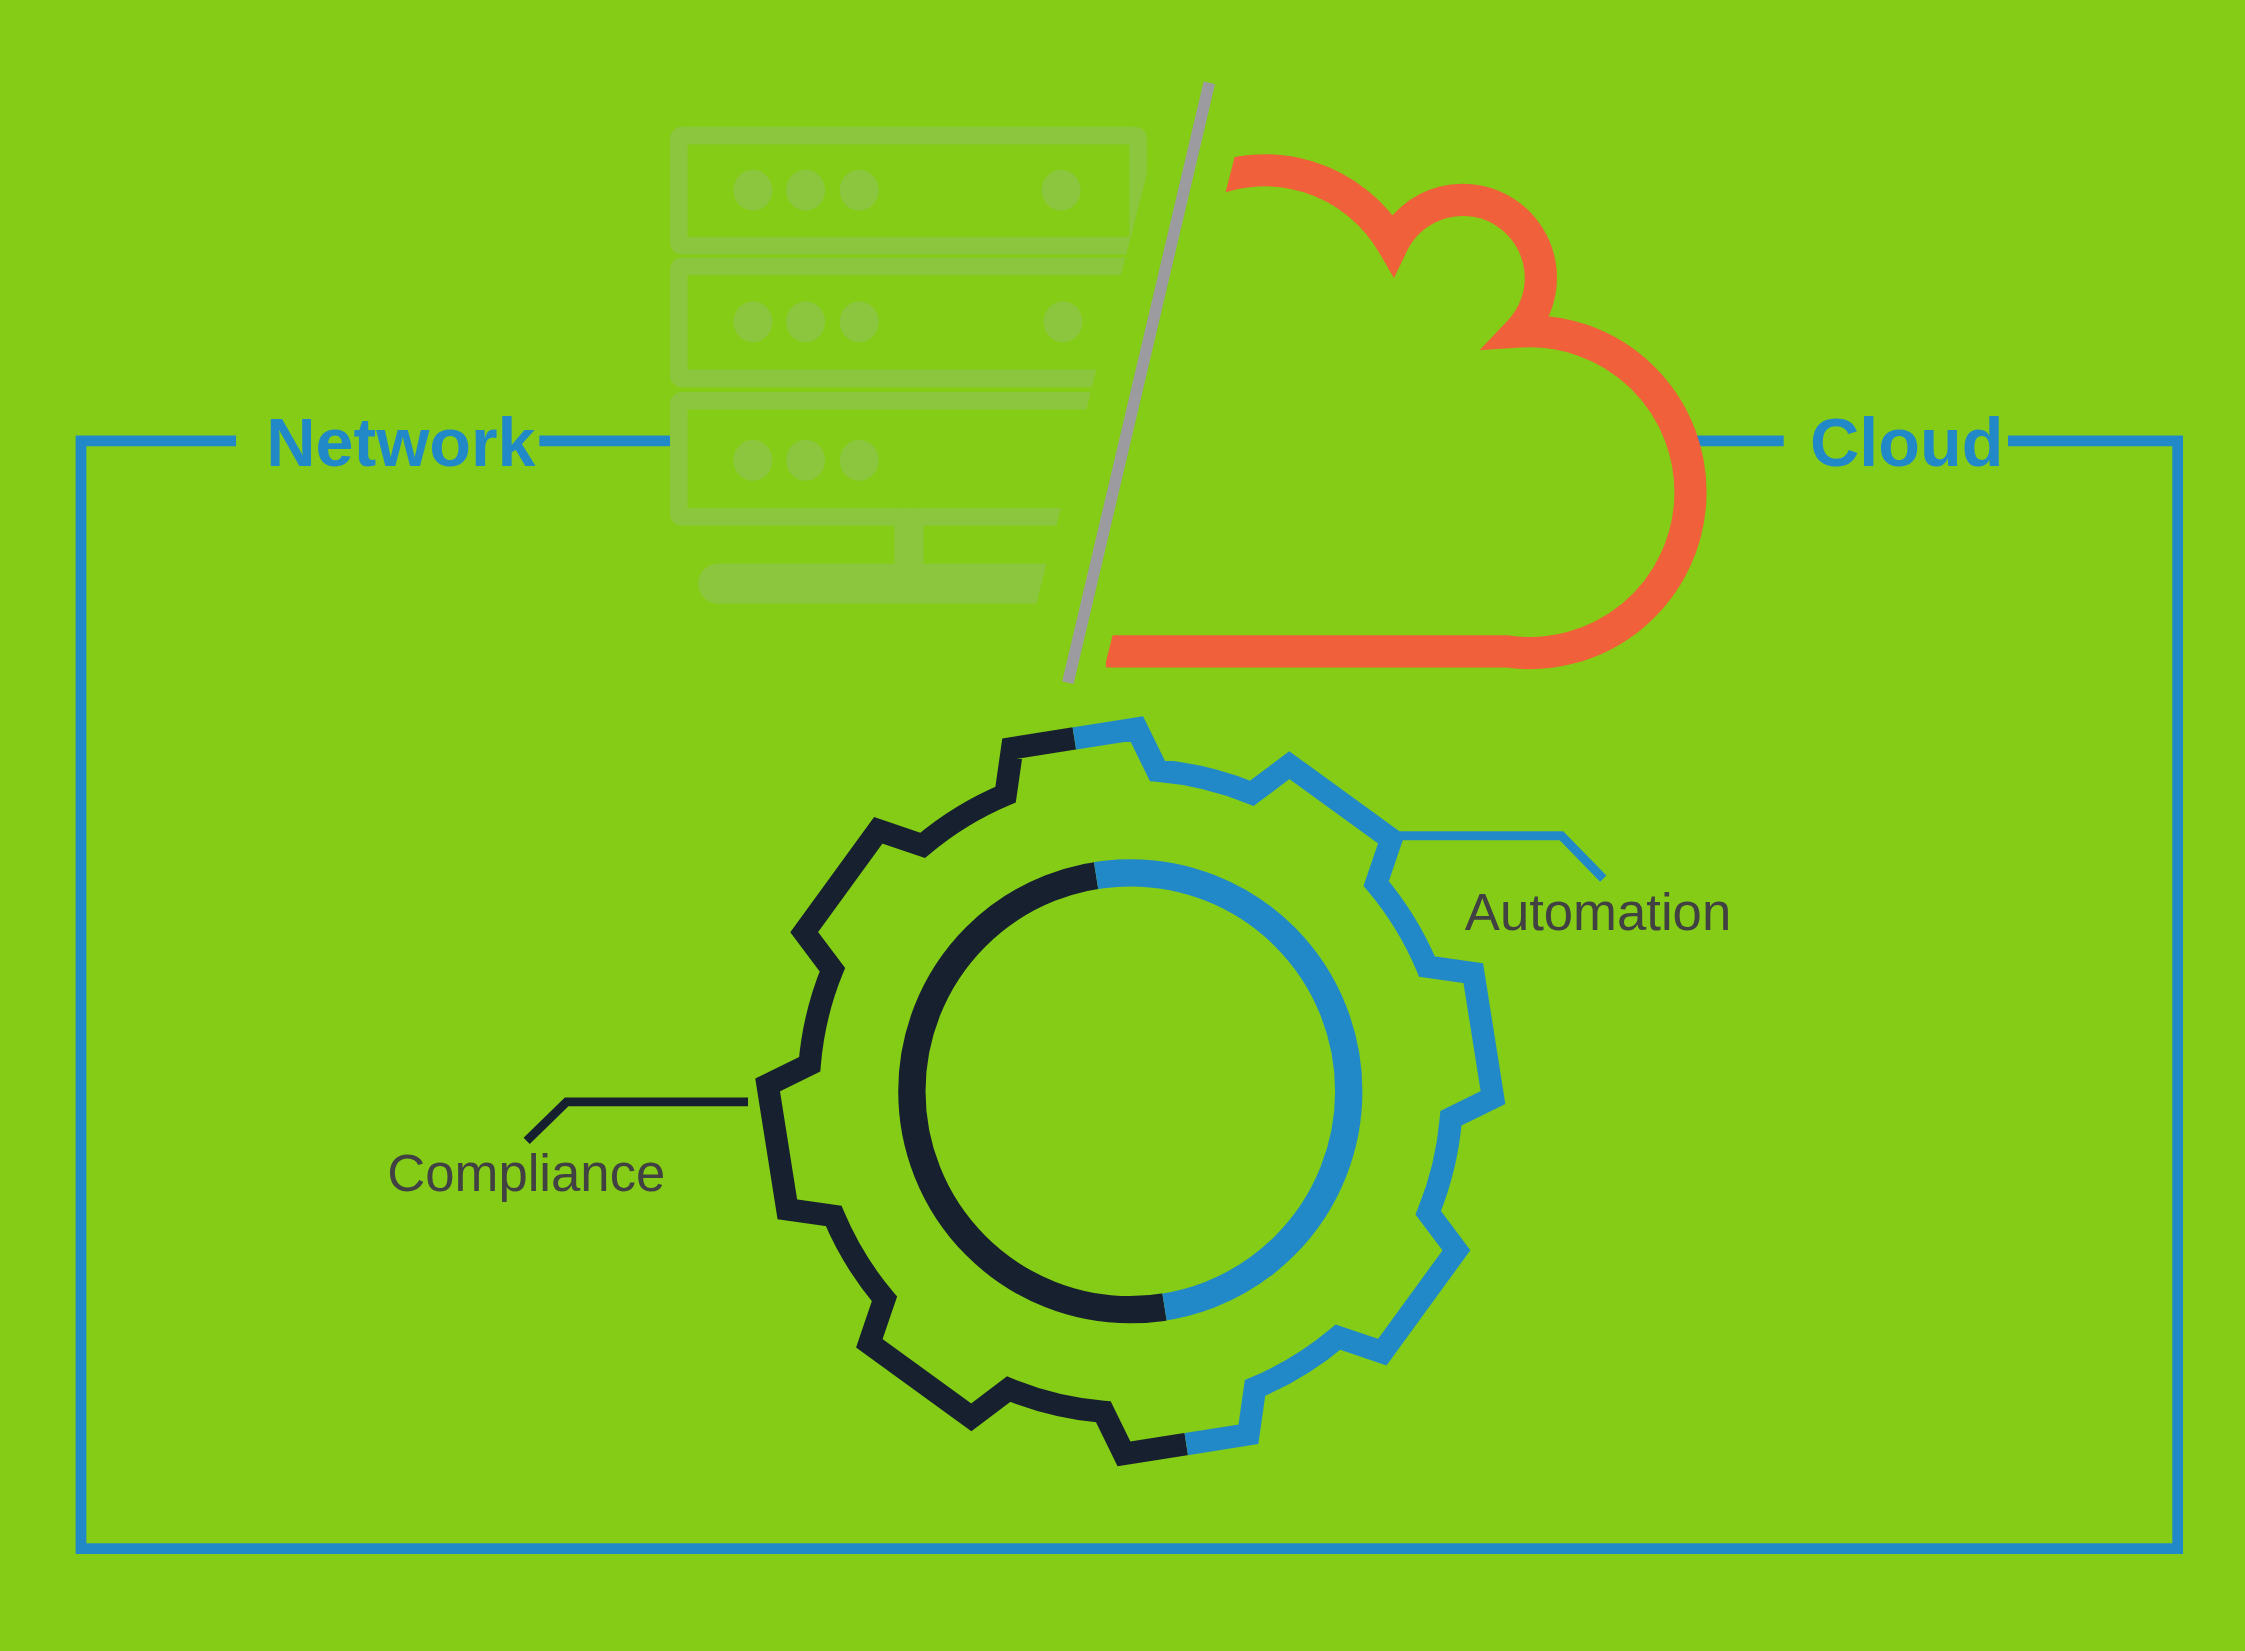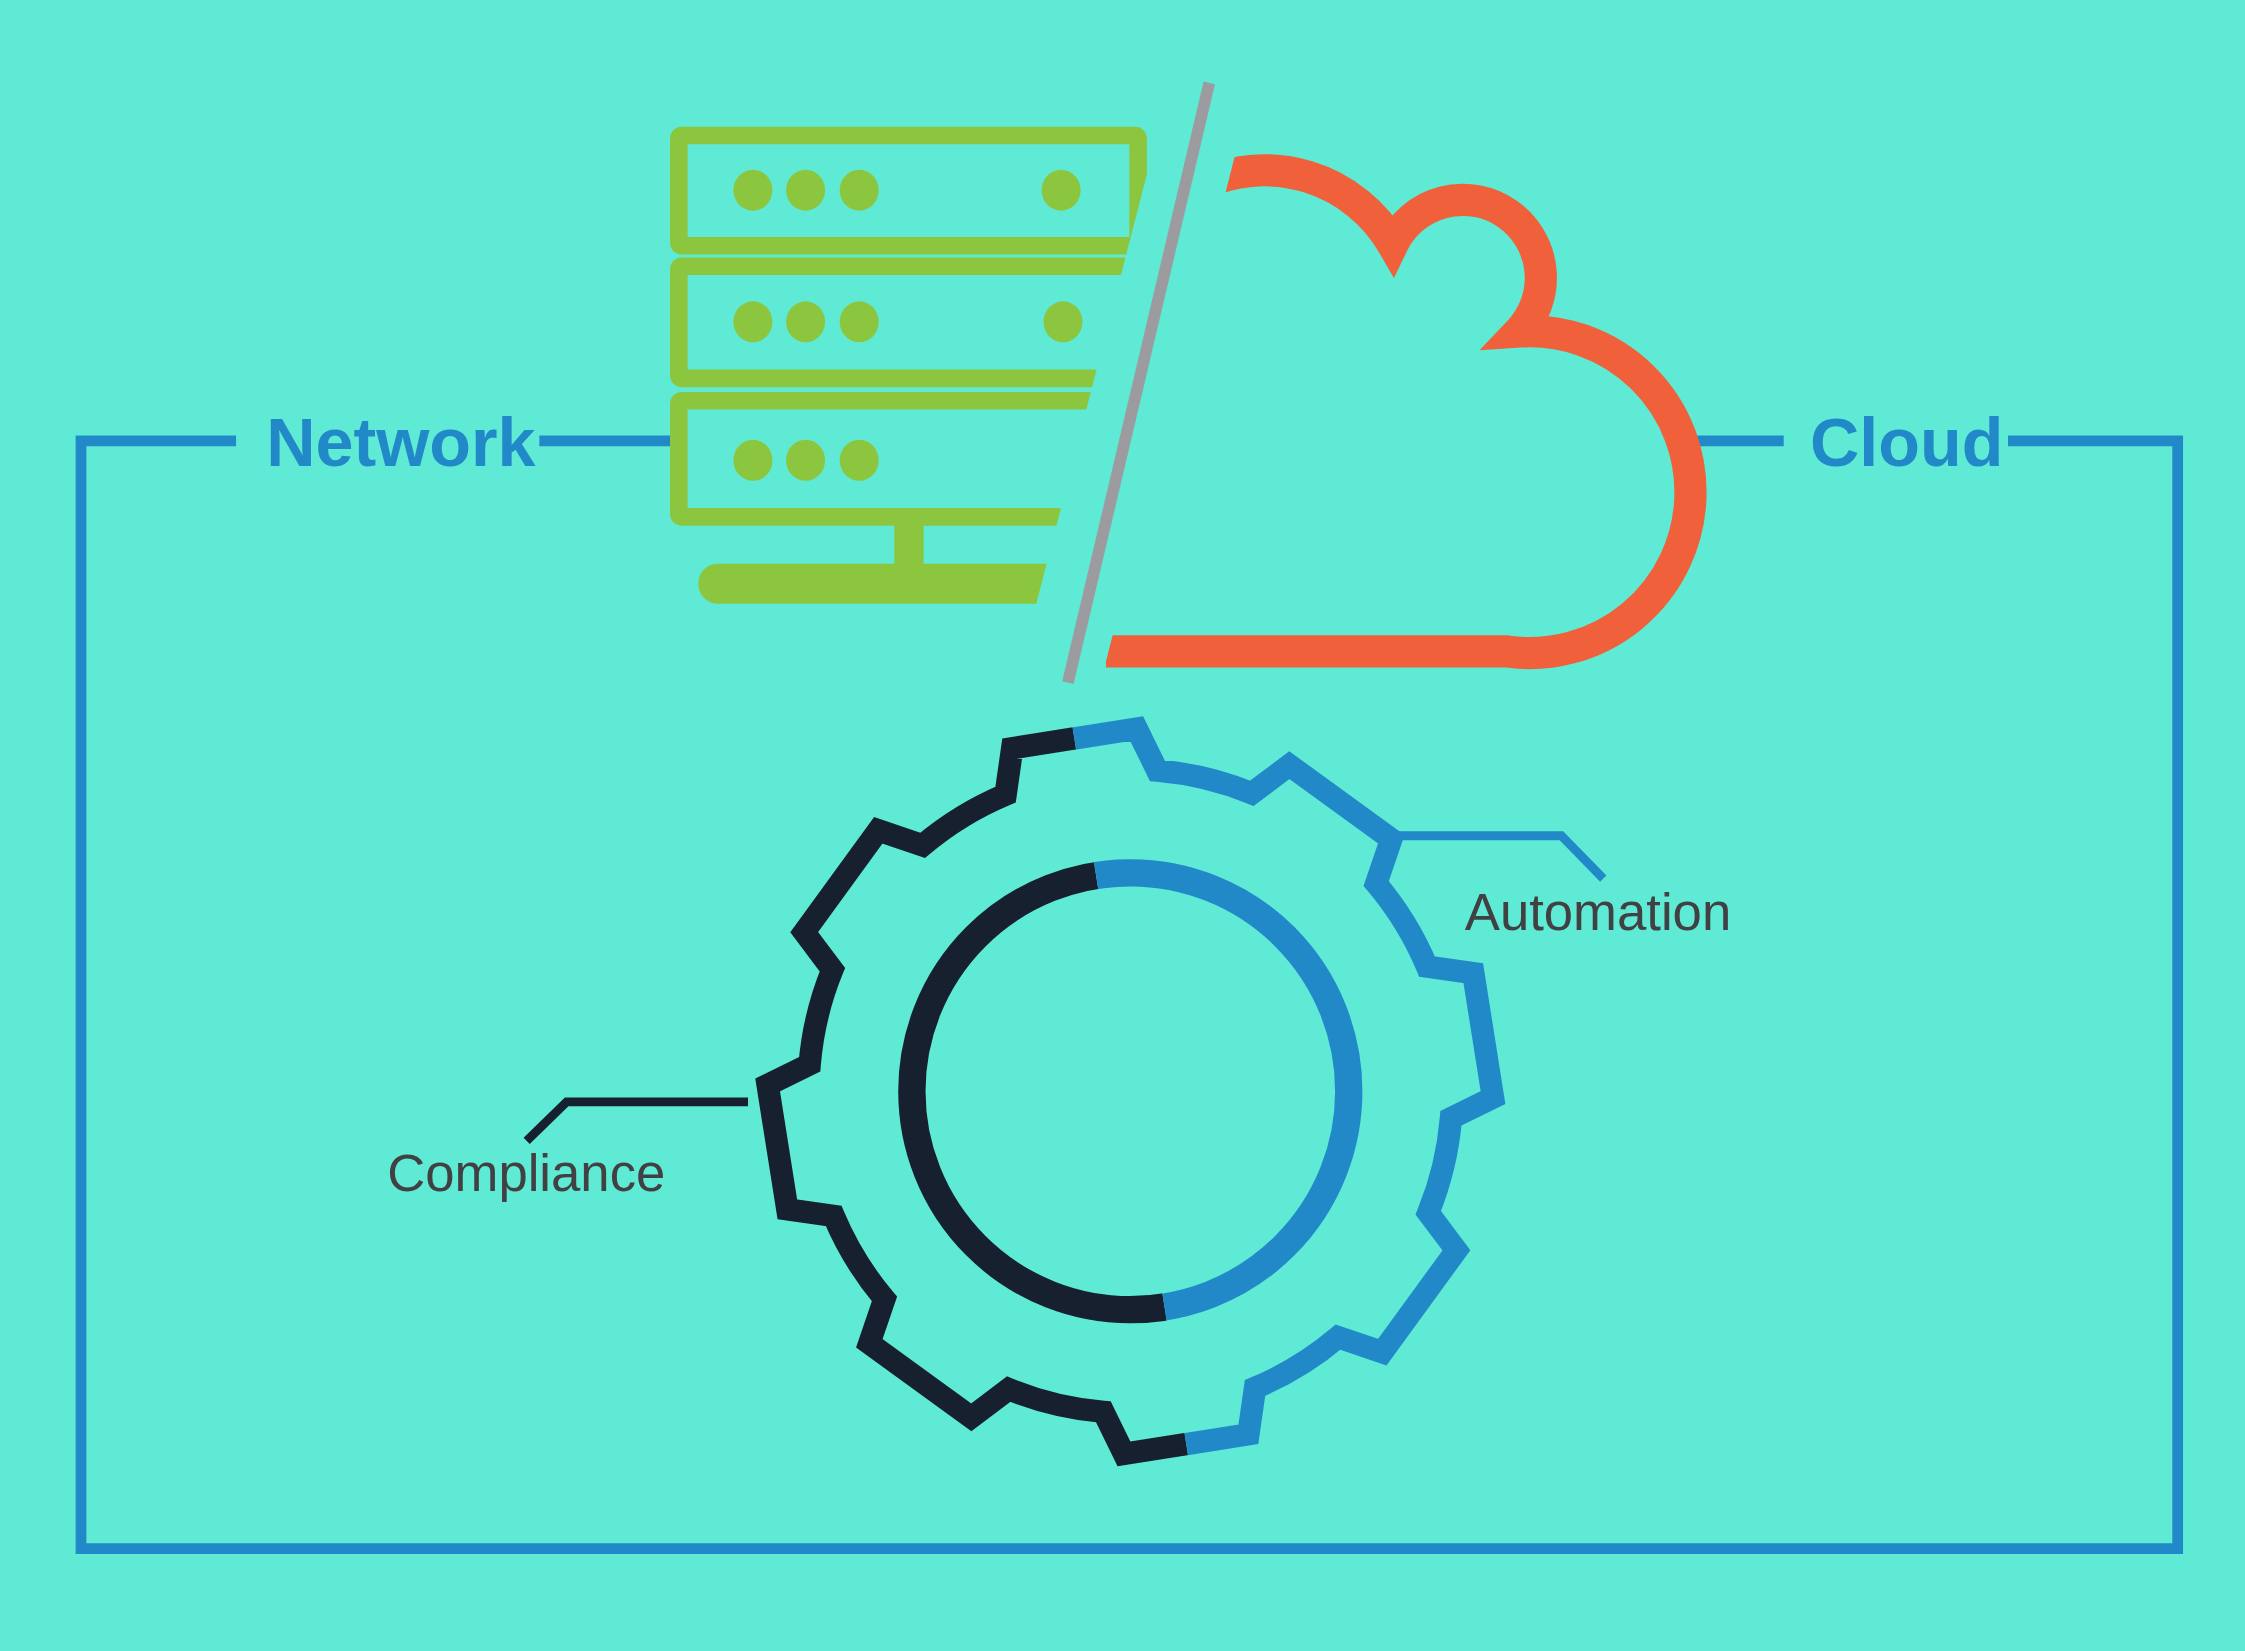--- a/index.html
+++ b/index.html
@@ -1,16 +1,16 @@
 <!DOCTYPE html>
 <html><head>
 <meta charset="utf-8">
 <style>
   html,body{margin:0;padding:0;background:#ffffff;}
-  .stage{position:relative;width:2246px;height:1651px;background:#5eead4;overflow:hidden;
+  .stage{position:relative;width:2246px;height:1651px;background:#84cc16;overflow:hidden;
          font-family:"Liberation Sans", sans-serif;}
   .stage svg{display:block;width:2246px;height:1651px;}
   text{font-family:"Liberation Sans", sans-serif;}
   .big-label{font-size:70px;font-weight:700;}
   .small-label{font-size:54px;font-weight:400;}
 </style>
 </head>
 <body>
 
 <div class="stage">

